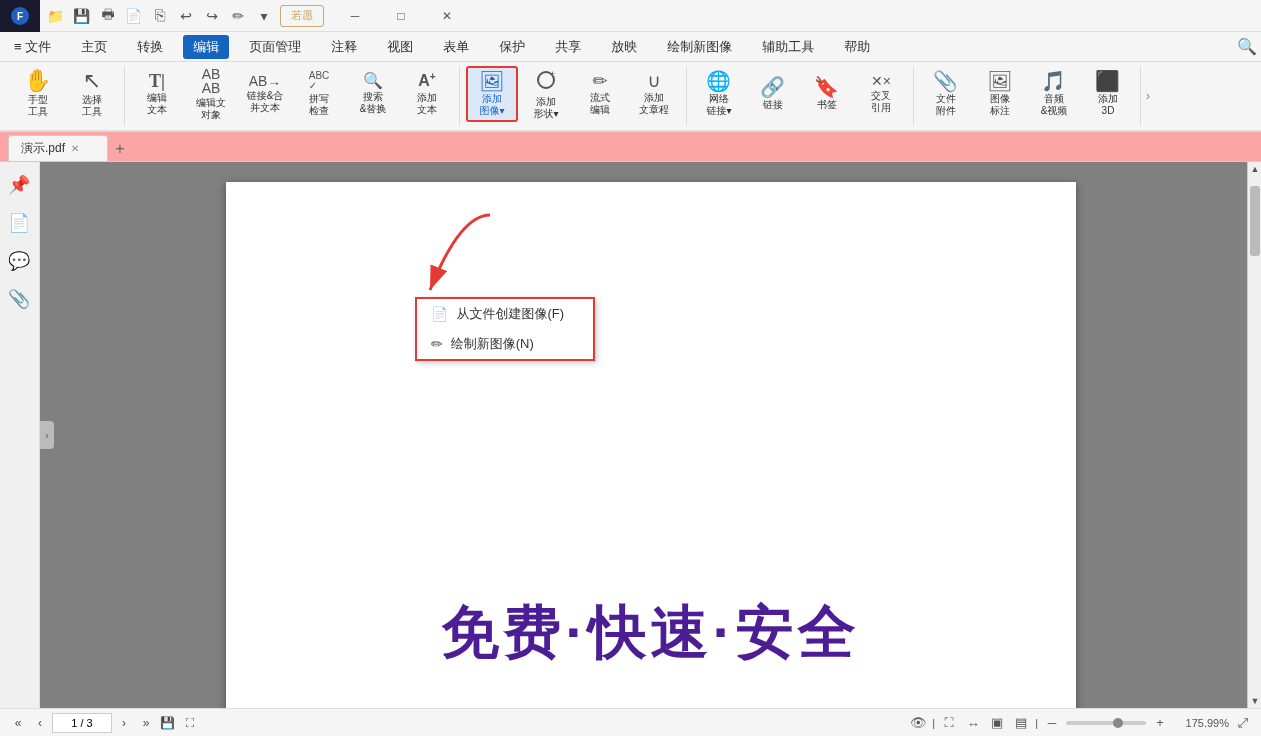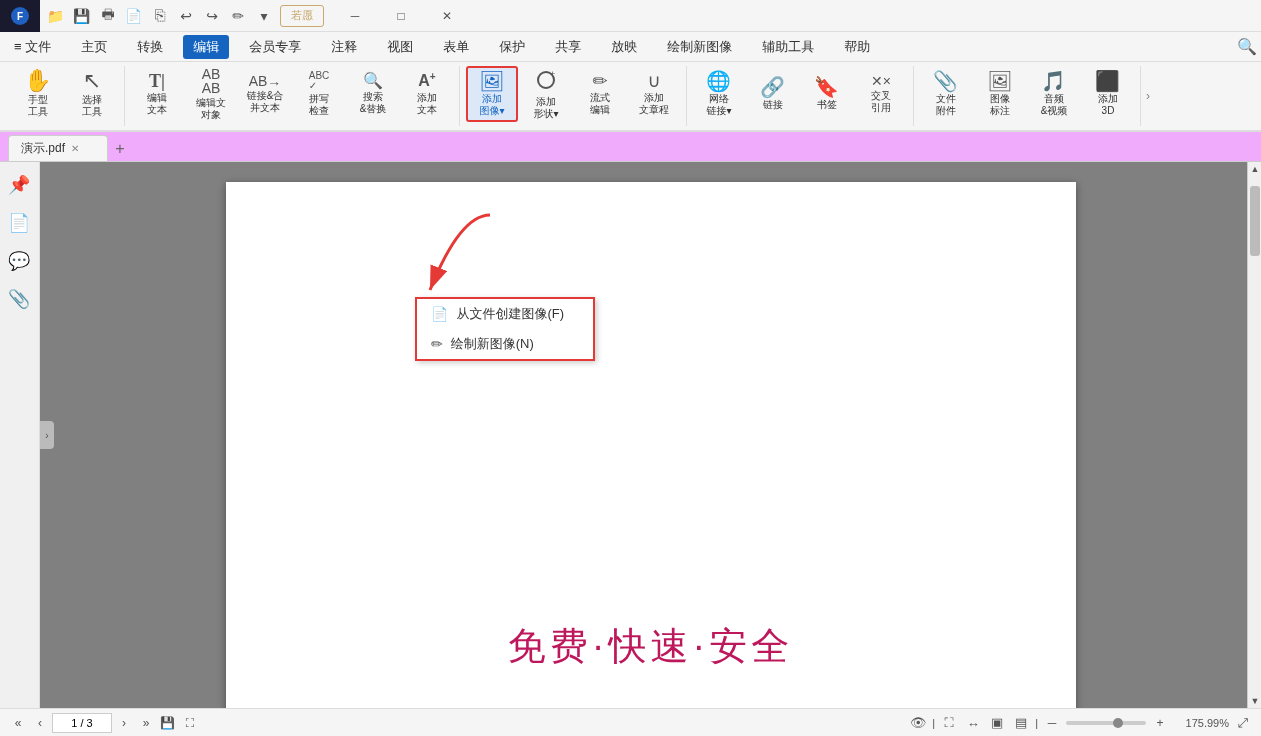--- a/index.html
+++ b/index.html
@@ -58,21 +58,21 @@
     .toolbar-group:last-child { border-right: none; }
     .tb-btn {
       width: 52px; height: 56px; display: flex; flex-direction: column; align-items: center; justify-content: center;
       cursor: pointer; border-radius: 3px; gap: 2px; padding: 2px;
     }
     .tb-btn .tb-icon { font-size: 22px; color: #555; line-height: 1; }
     .tb-btn .tb-label { font-size: 10px; color: #333; text-align: center; line-height: 1.2; white-space: nowrap; }
 
     
     .tab-bar {
-      height: 30px; background: #f0abfc; display: flex; align-items: flex-end;
+      height: 30px; background: #fca5a5; display: flex; align-items: flex-end;
       padding: 0 8px; border-bottom: 1px solid #ccc;
     }
     .tab-item {
       height: 26px; background: #f5f5f5; border: 1px solid #ccc; border-bottom: none;
       padding: 0 12px; display: flex; align-items: center; gap: 6px; cursor: pointer;
       font-size: 12px; color: #333; border-radius: 4px 4px 0 0; min-width: 100px;
     }
     .tab-item .tab-close { font-size: 10px; color: #888; cursor: pointer; }
     .tab-new { width: 24px; height: 24px; display: flex; align-items: center; justify-content: center; cursor: pointer; font-size: 16px; color: #666; }
 
@@ -94,21 +94,21 @@
 
     
     .pdf-area {
       flex: 1; background: #808080; overflow: auto; position: relative; display: flex; justify-content: center;
     }
     .pdf-page {
       width: 850px; min-height: 550px; background: white; margin: 20px auto;
       box-shadow: 0 2px 8px rgba(0,0,0,0.4); position: relative; display: flex; align-items: flex-end; justify-content: center; padding-bottom: 60px;
     }
     .pdf-text-content {
-      font-size: 38px; font-weight: normal; color: #be185d; letter-spacing: 4px;
+      font-size: 58px; font-weight: bold; color: #4c1d95; letter-spacing: 4px;
     }
     .expand-btn {
       position: absolute; left: 0; top: 50%; transform: translateY(-50%);
       width: 14px; height: 28px; background: #bbb; border-radius: 0 4px 4px 0;
       display: flex; align-items: center; justify-content: center; cursor: pointer;
       font-size: 10px; color: #555;
     }
 
     
     .status-bar {
@@ -175,21 +175,21 @@
     <div class="title-ctrl-btn">□</div>
     <div class="title-ctrl-btn close">✕</div>
   </div>
 </div>
 
 <div class="menu-bar">
   <div class="menu-item">≡ 文件</div>
   <div class="menu-item">主页</div>
   <div class="menu-item">转换</div>
   <div class="menu-item active">编辑</div>
-  <div class="menu-item">会员专享</div>
+  <div class="menu-item">页面管理</div>
   <div class="menu-item">注释</div>
   <div class="menu-item">视图</div>
   <div class="menu-item">表单</div>
   <div class="menu-item">保护</div>
   <div class="menu-item">共享</div>
   <div class="menu-item">放映</div>
   <div class="menu-item">绘制新图像</div>
   <div class="menu-item">辅助工具</div>
   <div class="menu-item">帮助</div>
   <div style="margin-left:auto; display:flex; align-items:center;">

